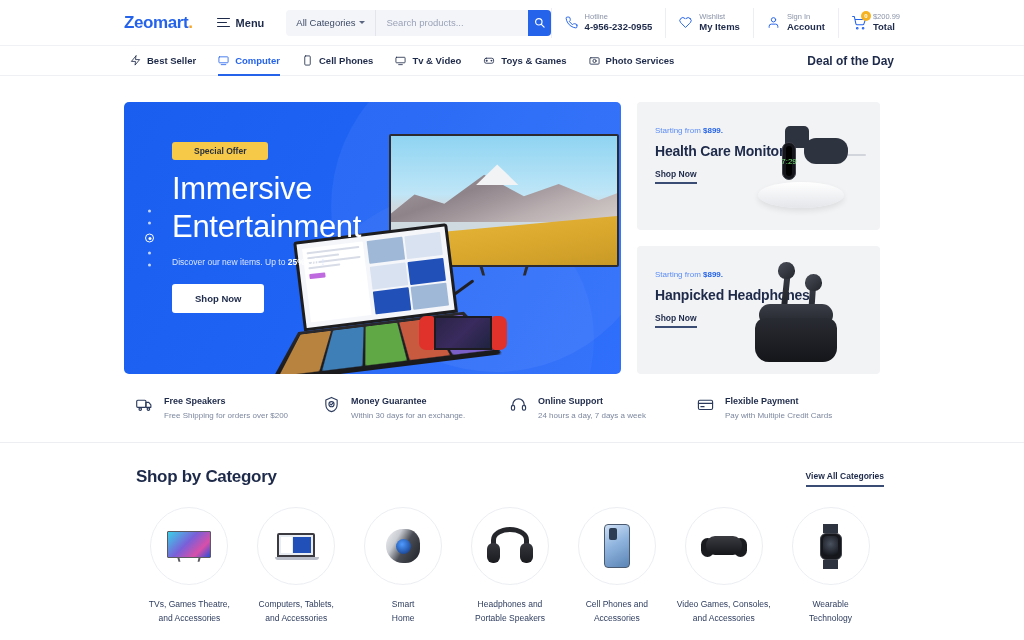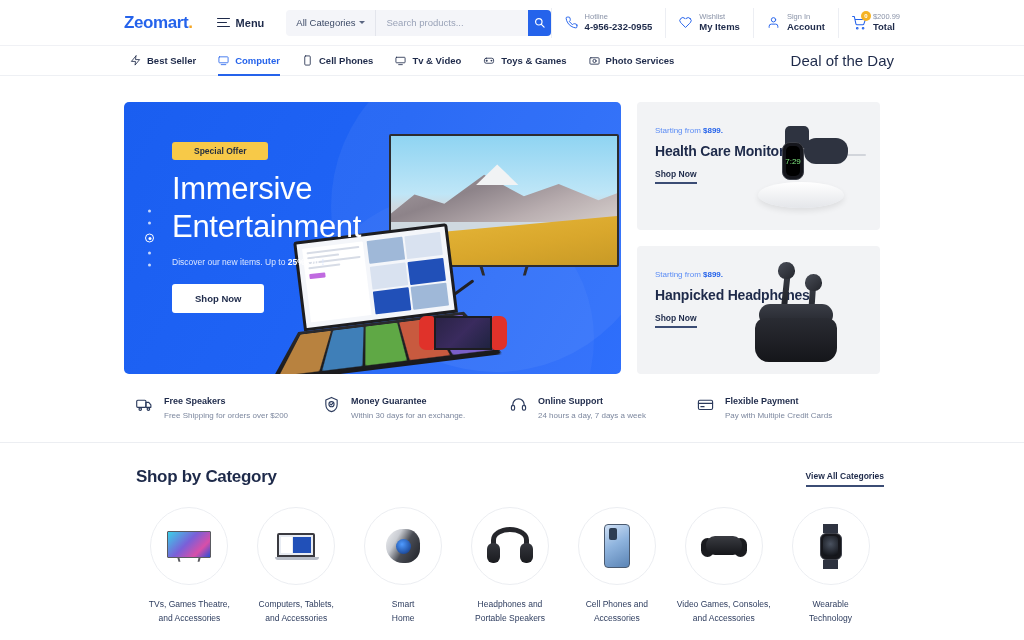--- a/index.html
+++ b/index.html
@@ -99,21 +99,21 @@
     margin-right: 22px; height: 30px;
     font-size: 9.5px; font-weight: bold; color: #1e2a4a;
     cursor: pointer; position: relative; white-space: nowrap;
   }
   .nav-item.active { color: #2563eb; }
   .nav-item.active::after {
     content: ''; position: absolute; bottom: 0; left: 0; right: 0;
     height: 2px; background: #2563eb;
   }
   .nav-deal {
-    margin-left: auto; font-size: 15px; font-weight: normal;
+    margin-left: auto; font-size: 12px; font-weight: bold;
     color: #1e2a4a; cursor: pointer;
   }
 
   
   .hero-section {
     display: flex; gap: 16px;
     padding: 26px 140px 0 124px;
   }
   .hero-main {
     position: relative; width: 497px; height: 272px;
@@ -256,21 +256,21 @@
   
   .watch-art { position: absolute; right: 16px; top: 22px; width: 110px; height: 90px; }
   .watch-pad {
     position: absolute; left: 4px; bottom: 6px;
     width: 86px; height: 26px; border-radius: 50%;
     background: linear-gradient(#ffffff,#e4e6ea);
     box-shadow: 0 3px 6px rgba(0,0,0,0.09);
   }
   .watch-body {
     position: absolute; left: 28px; top: 18px;
-    width: 22px; height: 38px; border-radius: 8px;
+    width: 14px; height: 38px; border-radius: 8px;
     background: #15161c; border: 1.6px solid #3d4049;
   }
   .watch-face {
     position: absolute; inset: 3px; border-radius: 5px; background: #000;
     display: flex; align-items: center; justify-content: center;
   }
   .watch-time { font-size: 8px; color: #7ee67e; font-family: "Liberation Sans", sans-serif; }
   .watch-band-t {
     position: absolute; left: 31px; top: 2px; width: 24px; height: 22px;
     background: #2e3340; border-radius: 5px 5px 2px 2px;

